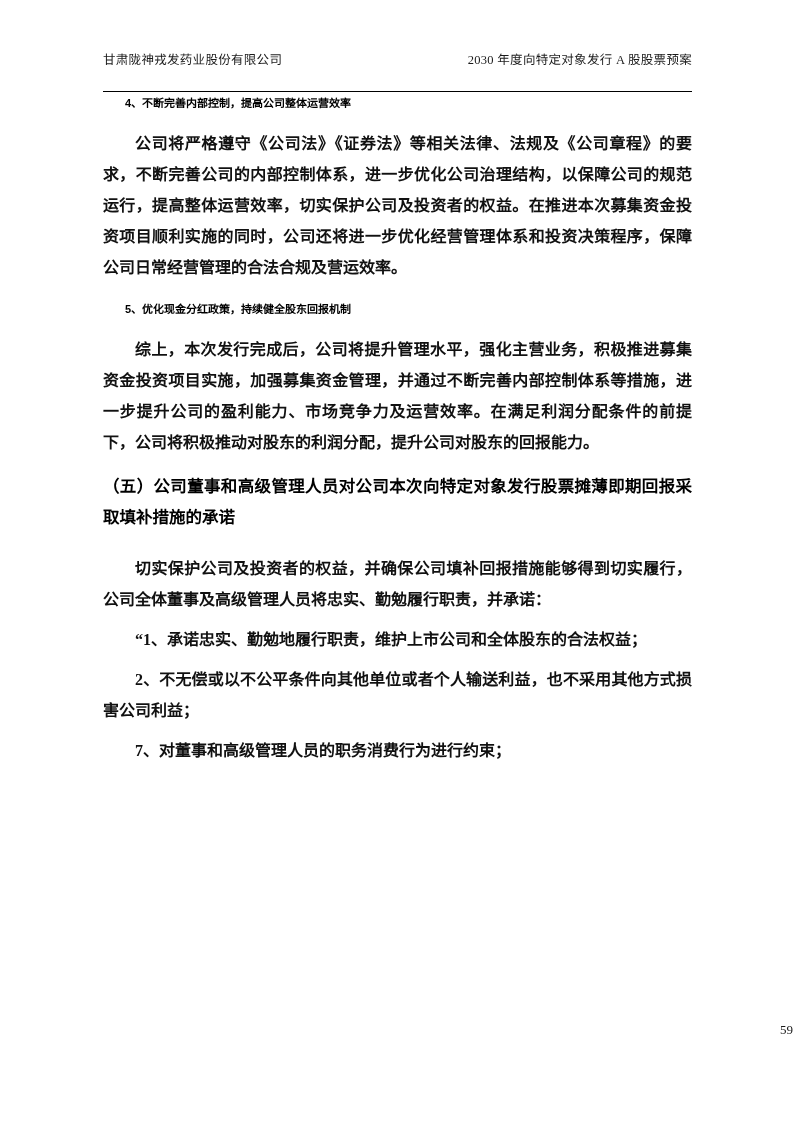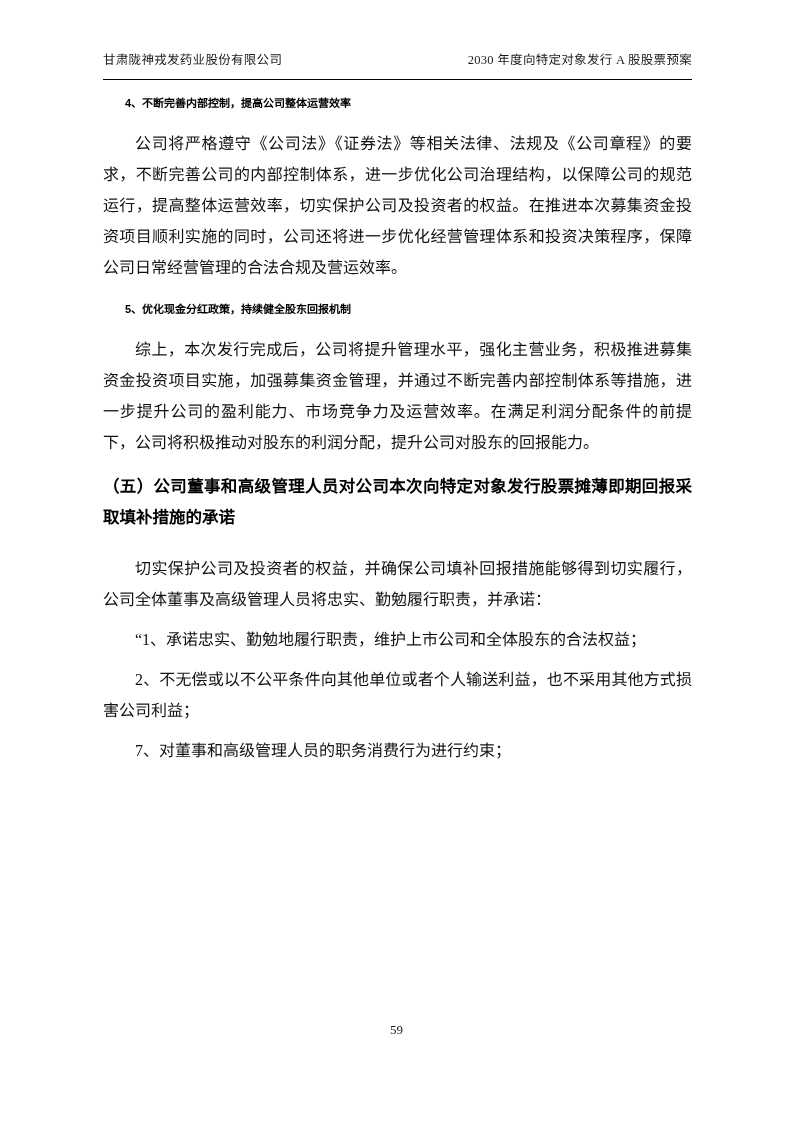--- a/index.html
+++ b/index.html
@@ -22,40 +22,40 @@
     left: 103px;
     right: 101px;
     top: 52px;
     display: flex;
     justify-content: space-between;
     align-items: flex-start;
     font-size: 12.5px;
     line-height: 17px;
     color: #1a1a1a;
     border-bottom: 1.5px solid #000000;
-    padding-bottom: 10px;
+    padding-bottom: 22px;
     letter-spacing: 0.3px;
   }
   
   .doc-body {
     position: absolute;
     left: 103px;
     width: 589px;
     top: 88px;
     font-size: 16px;
     line-height: 31px;
   }
   .doc-body > * {
     margin: 0;
   }
   .paragraph {
     text-indent: 2em;
     text-align: justify;
     margin: 9px 0;
-    font-weight: normal;
+    font-weight: bold;
   }
   .heading {
     font-family: "Liberation Sans", "DejaVu Sans", sans-serif;
     font-weight: bold;
     font-size: 11px;
     text-indent: 2em;
     margin: 11px 0 9px 0;
     color: #000000;
   }
   .heading-major {
@@ -69,21 +69,21 @@
   }
   .doc-body > :first-child {
     margin-top: 0;
   }
   
   .page-footer {
     position: absolute;
     left: 0;
     right: 0;
     top: 1022px;
-    text-align: center;
+    text-align: right;
     font-size: 13px;
     color: #1a1a1a;
   }
 </style>
 </head>
 <body>
 
 <div class="page">
 
   <div class="page-header">

